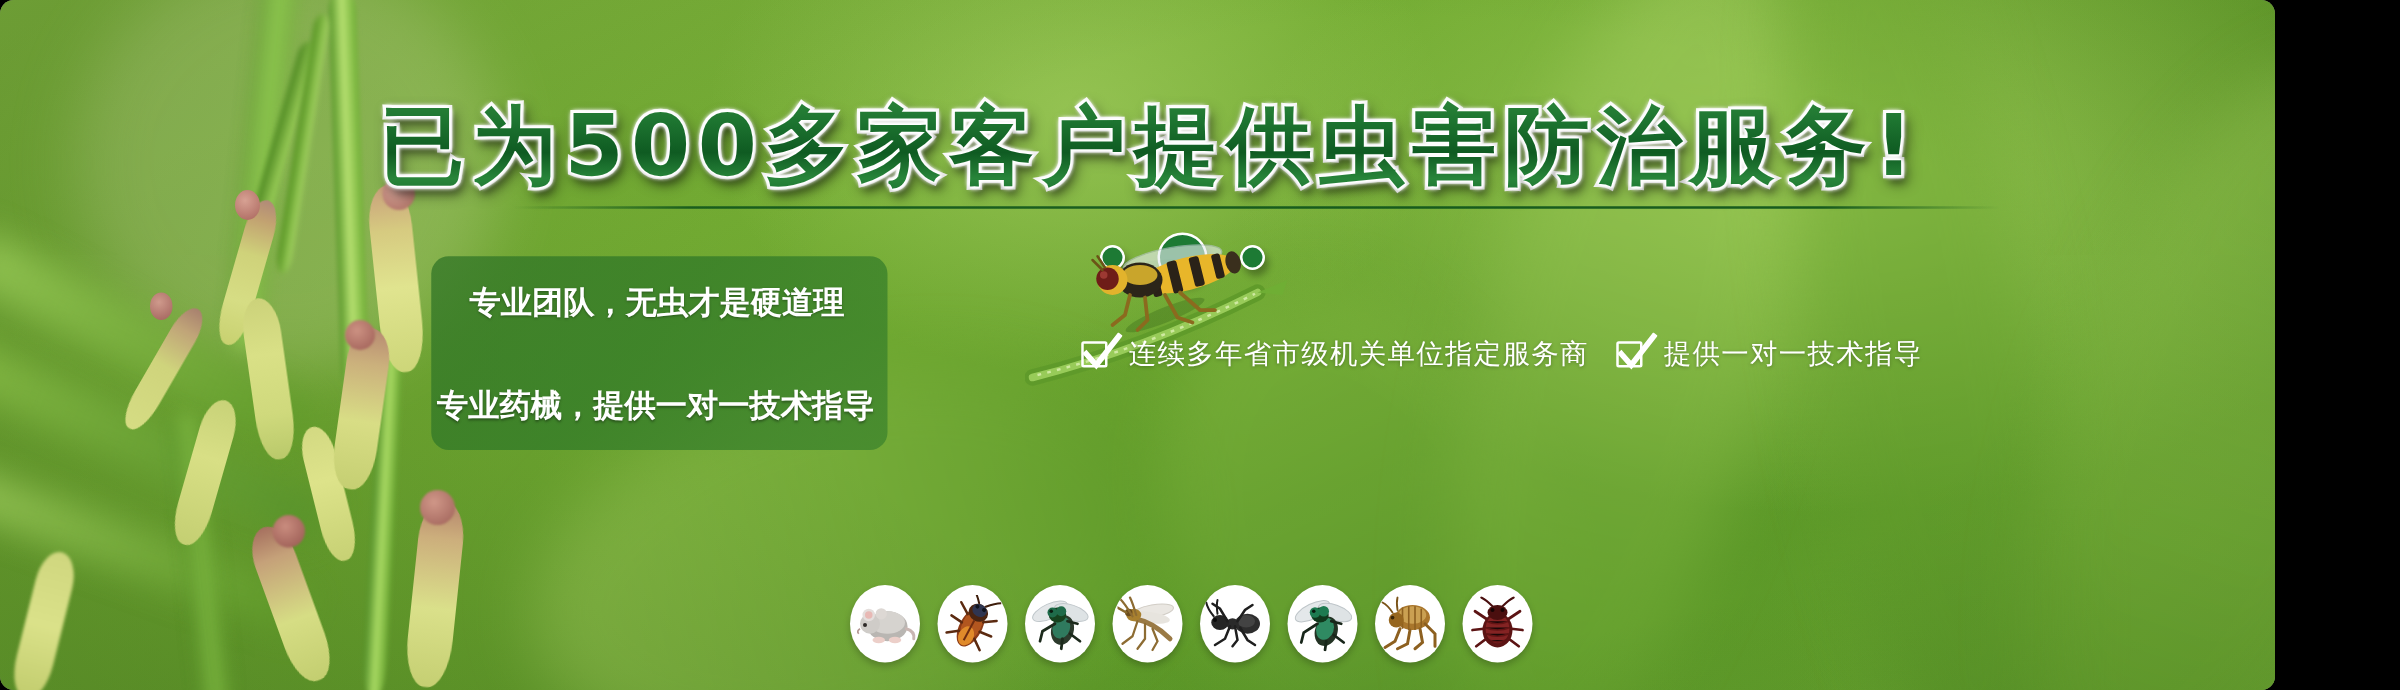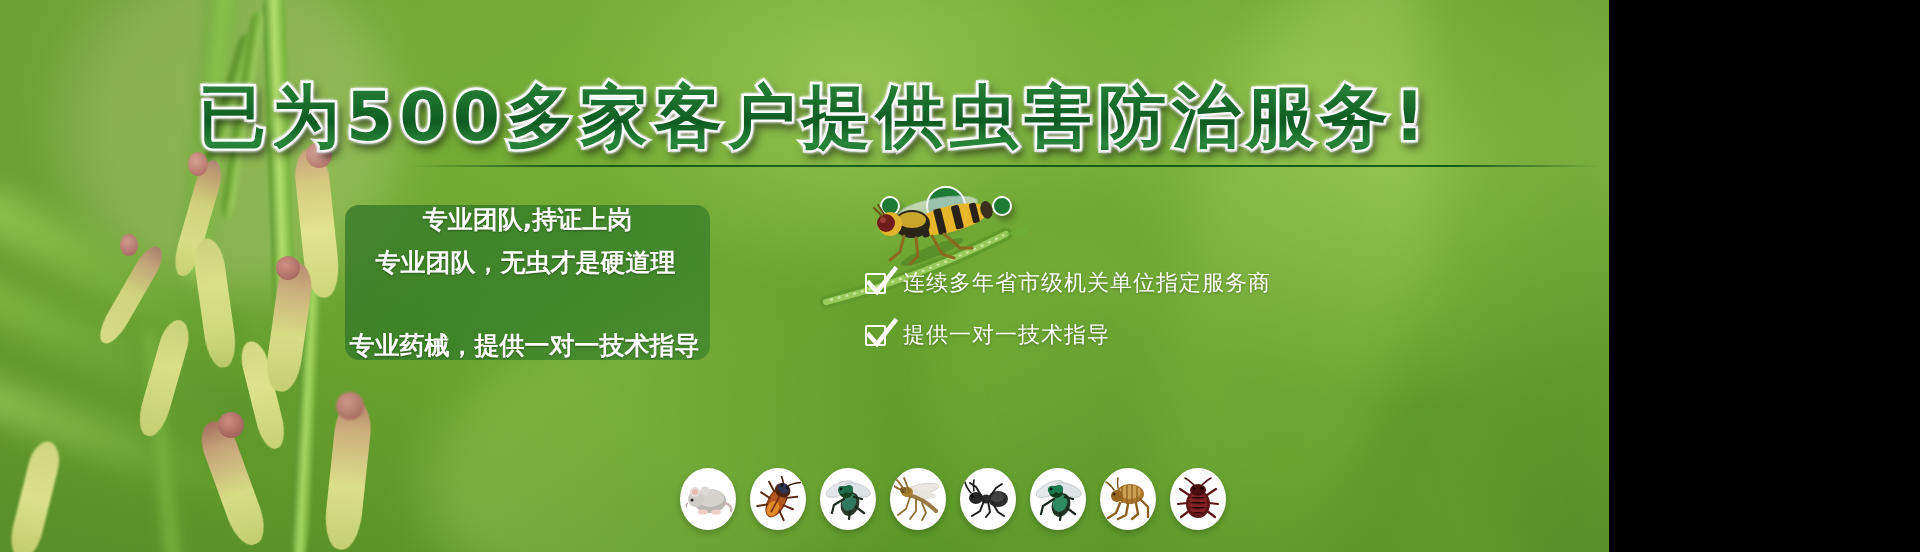--- a/index.html
+++ b/index.html
@@ -1,23 +1,24 @@
 <!DOCTYPE html>
 <html><head>
 <meta charset="utf-8">
 <style>
   html,body{margin:0;padding:0;background:#000;}
   *{box-sizing:border-box;}
 
   #banner{
     position:relative;
-    width:1609px;height:552px;
+    width:1820px;height:552px;
     overflow:hidden;
     font-family:"Liberation Sans","DejaVu Sans",sans-serif;
     background:#737373;
+    border-radius:11px;
   }
 
   
   .bg-base{
     position:absolute;inset:0;
     background:
       radial-gradient(ellipse 760px 420px at 1460px 150px, rgba(160,205,90,.85) 0%, rgba(130,185,62,0) 62%),
       radial-gradient(ellipse 640px 520px at 1180px 470px, rgba(90,150,38,.80) 0%, rgba(90,150,38,0) 65%),
       radial-gradient(ellipse 520px 380px at 1760px 430px, rgba(112,170,52,.75) 0%, rgba(112,170,52,0) 68%),
       radial-gradient(ellipse 420px 300px at 860px 90px, rgba(175,212,108,.55) 0%, rgba(175,212,108,0) 70%),
@@ -120,21 +121,21 @@
     font-family:"DejaVu Sans","Liberation Sans",sans-serif;
     text-shadow:0 1px 2px rgba(0,0,0,.35);
   }
   .f-line.l1{font-size:25px;letter-spacing:0px;}
   .f-line.l2{font-size:25px;letter-spacing:0px;margin-left:-4px;}
   .f-line.l3{font-size:25px;letter-spacing:0px;margin-left:-6px;margin-top:40px;}
 
   
   .checklist{
     position:absolute;left:865px;top:268px;z-index:6;
-    display:flex;flex-direction:column;gap:22px;
+    display:flex;flex-direction:row;gap:22px;
   }
   .check-row{display:flex;align-items:center;gap:14px;}
   .check-box{width:24px;height:24px;position:relative;flex:0 0 auto;}
   .check-box .sq{
     position:absolute;left:0;top:2px;width:21px;height:21px;
     border:2px solid #ffffff;border-radius:2px;
   }
   .check-box svg{position:absolute;left:-1px;top:-5px;}
   .check-text{
     color:#ffffff;font-size:22px;letter-spacing:1px;
@@ -261,21 +262,20 @@
 
       <g stroke="#6b5317" stroke-width="2" fill="none" stroke-linecap="round">
         <path d="M62 26 L54 18"></path>
         <path d="M64 24 L58 15"></path>
       </g>
     </svg>
   </div>
 
   <div class="feature-box"></div>
   <div class="feature-lines">
-    <div class="f-line l1">专业团队,持证上岗</div>
     <div class="f-line l2">专业团队，无虫才是硬道理</div>
     <div class="f-line l3">专业药械，提供一对一技术指导</div>
   </div>
 
   <div class="checklist">
     <div class="check-row">
       <span class="check-box">
         <span class="sq"></span>
         <svg width="34" height="34" viewBox="0 0 34 34">
           <path d="M5 17 L13 26 L31 3" stroke="#ffffff" stroke-width="4.5" fill="none" stroke-linecap="square"></path>

